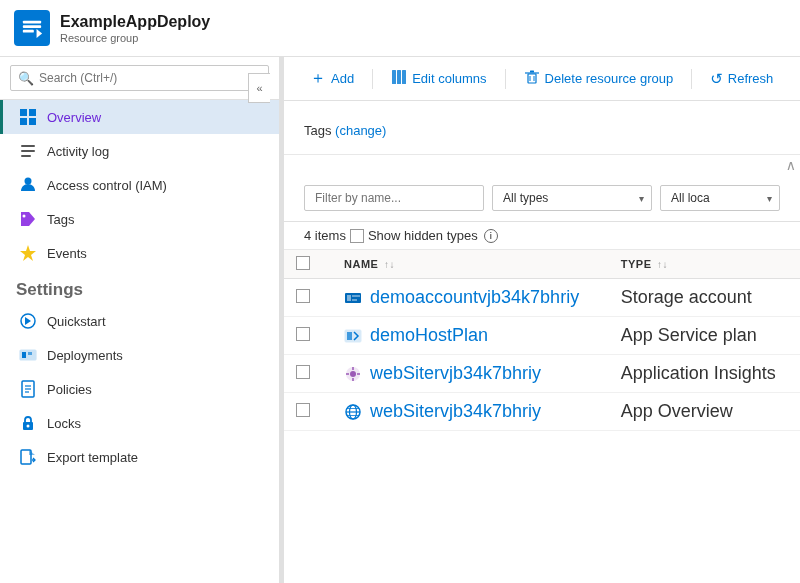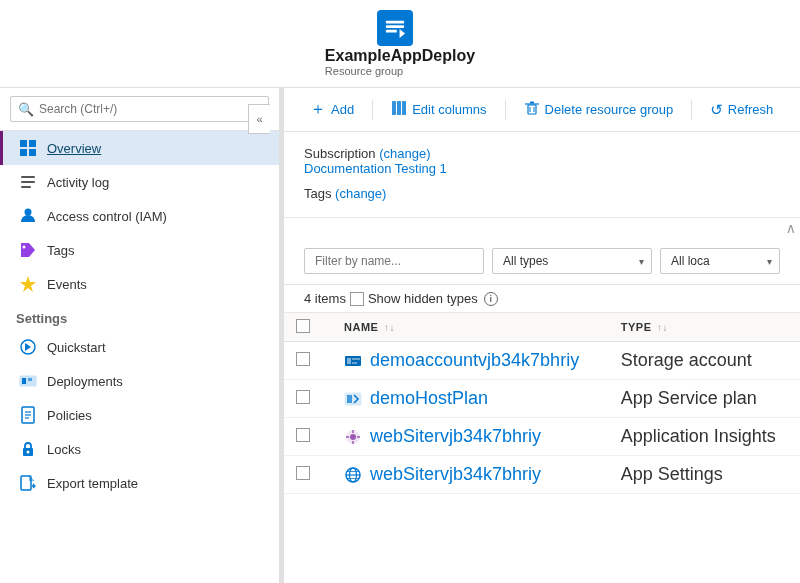--- a/index.html
+++ b/index.html
@@ -1,20 +1,20 @@
 <!DOCTYPE html>
 <html><head>
   <meta charset="utf-8">
   <style>
     * { box-sizing: border-box; margin: 0; padding: 0; }
     body { font-family: 'Segoe UI', Arial, sans-serif; font-size: 13px; background: #fff; color: #333; width: 800px; height: 583px; overflow: hidden; display: flex; flex-direction: column; }
 
     
     .app-header {
-      display: flex; align-items: center; padding: 10px 14px; background: #fff; border-bottom: 1px solid #e0e0e0; min-height: 56px; flex-direction: column;
+      display: flex; align-items: center; padding: 10px 14px; background: #fff; border-bottom: 1px solid #e0e0e0; min-height: 56px;
     }
     .app-header-icon {
       width: 36px; height: 36px; background: #0078d4; border-radius: 4px; display: flex; align-items: center; justify-content: center; margin-right: 10px; flex-shrink: 0;
     }
     .app-header-icon svg { width: 22px; height: 22px; }
     .app-header-title { font-size: 16px; font-weight: 600; color: #1a1a1a; line-height: 1.2; }
     .app-header-subtitle { font-size: 11px; color: #666; }
 
     
     .main-layout { display: flex; flex: 1; overflow: hidden; }
@@ -34,24 +34,24 @@
     .search-wrap .search-icon-inner {
       position: absolute; left: 8px; top: 50%; transform: translateY(-50%); color: #999; font-size: 13px;
     }
     .collapse-btn {
       position: absolute; right: -1px; top: 8px; width: 22px; height: 30px; background: #fff; border: 1px solid #c8c8c8; border-right: none; cursor: pointer; display: flex; align-items: center; justify-content: center; color: #666; font-size: 11px; z-index: 10;
     }
 
     .nav-item {
       display: flex; align-items: center; padding: 8px 16px; cursor: pointer; font-size: 13px; color: #333; border-left: 3px solid transparent;
     }
-    .nav-item.active { background: #dce8f5; border-left: 3px solid #701a75; color: #0c4a6e; font-weight: 500; text-decoration: underline; }
+    .nav-item.active { background: #dce8f5; border-left: 3px solid #0f766e; color: #6d28d9; font-weight: 500; }
     .nav-item .nav-icon { width: 18px; height: 18px; margin-right: 10px; flex-shrink: 0; display: flex; align-items: center; justify-content: center; }
 
-    .nav-section-label { padding: 10px 16px 4px; font-size: 13px; font-weight: 600; color: #666; text-transform: none; }
+    .nav-section-label { padding: 10px 16px 4px; font-size: 17px; font-weight: 600; color: #666; text-transform: none; }
 
     
     .content-area { flex: 1; display: flex; flex-direction: column; overflow: hidden; }
 
     
     .toolbar {
       display: flex; align-items: center; padding: 6px 16px; border-bottom: 1px solid #e0e0e0; gap: 4px; background: #fff; min-height: 44px;
     }
     .toolbar-btn {
       display: flex; align-items: center; gap: 5px; padding: 5px 10px; border: none; background: transparent; cursor: pointer; color: #0078d4; font-size: 13px; border-radius: 2px;
@@ -288,26 +288,20 @@
         <span>Delete resource group</span>
       </button>
       <div class="toolbar-divider"></div>
       <button class="toolbar-btn">
         <span class="tb-icon" style="color:#0078d4;">↺</span>
         <span>Refresh</span>
       </button>
     </div>
 
     <div class="info-panel">
-      <div class="info-row">
-        <span class="info-label">Subscription</span>
-        <span> </span>
-        <a class="info-link">(change)</a>
-        <div class="info-value">Documentation Testing 1</div>
-      </div>
       <div class="info-row" style="margin-top:8px;">
         <span class="info-label">Tags</span>
         <span> </span>
         <a class="info-link">(change)</a>
       </div>
     </div>
     <div class="info-panel-scroll-indicator">∧</div>
 
     <div class="resources-area">
 
@@ -402,20 +396,20 @@
         <span class="resource-icon"><svg width="18" height="18" viewBox="0 0 18 18">
                       <circle cx="9" cy="9" r="7" fill="none" stroke="#0078d4" stroke-width="1.5"></circle>
                       <ellipse cx="9" cy="9" rx="3.5" ry="7" fill="none" stroke="#0078d4" stroke-width="1.2"></ellipse>
                       <line x1="2" y1="9" x2="16" y2="9" stroke="#0078d4" stroke-width="1.2"></line>
                       <line x1="3" y1="5.5" x2="15" y2="5.5" stroke="#0078d4" stroke-width="0.8"></line>
                       <line x1="3" y1="12.5" x2="15" y2="12.5" stroke="#0078d4" stroke-width="0.8"></line>
                     </svg></span>
         <a class="resource-link">webSitervjb34k7bhriy</a>
       </div>
     </td>
-    <td>App Settings</td>
+    <td>App Overview</td>
   </tr>
           </tbody>
       </table>
 
     </div>
   </div>
 </div>
 
 </body></html>

